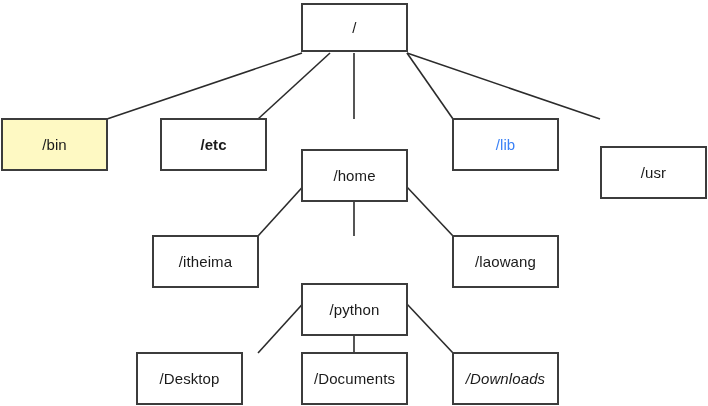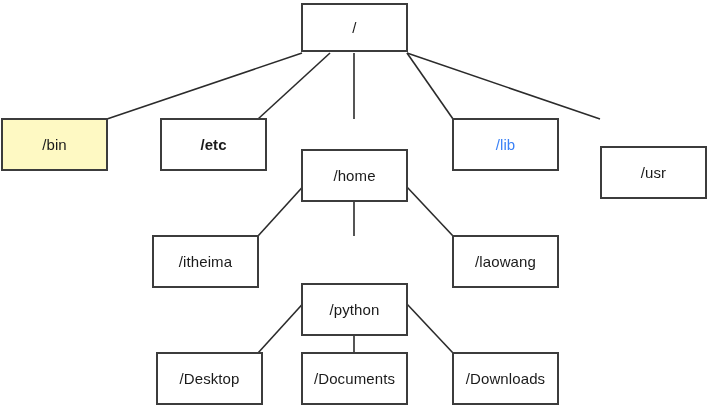--- a/index.html
+++ b/index.html
@@ -83,23 +83,23 @@
       </div>
       <div class="node-box" style="left: 152px; top: 235px; width: 107px; height: 53px; border-color: rgb(60, 60, 60); background: rgb(255, 255, 255); color: rgb(26, 26, 26); text-align: right;">
         <span class="node-label">/itheima</span>
       </div>
       <div class="node-box" style="left: 301px; top: 235px; width: 107px; height: 53px; border-color: rgb(60, 60, 60); background: rgb(255, 255, 255); color: rgb(26, 26, 26); margin-top: 48px;">
         <span class="node-label">/python</span>
       </div>
       <div class="node-box" style="left: 452px; top: 235px; width: 107px; height: 53px; border-color: rgb(60, 60, 60); background: rgb(255, 255, 255); color: rgb(26, 26, 26);">
         <span class="node-label">/laowang</span>
       </div>
-      <div class="node-box" style="left: 156px; top: 352px; width: 107px; height: 53px; border-color: rgb(60, 60, 60); background: rgb(255, 255, 255); color: rgb(26, 26, 26); text-align: center;">
+      <div class="node-box" style="left: 136px; top: 352px; width: 107px; height: 53px; border-color: rgb(60, 60, 60); background: rgb(255, 255, 255); color: rgb(26, 26, 26); text-align: center;">
         <span class="node-label">/Desktop</span>
       </div>
       <div class="node-box" style="left: 301px; top: 352px; width: 107px; height: 53px; border-color: rgb(60, 60, 60); background: rgb(255, 255, 255); color: rgb(26, 26, 26);">
         <span class="node-label">/Documents</span>
       </div>
-      <div class="node-box" style="left: 452px; top: 352px; width: 107px; height: 53px; border-color: rgb(60, 60, 60); background: rgb(255, 255, 255); color: rgb(26, 26, 26);">
+      <div class="node-box" style="left: 452px; top: 352px; width: 107px; height: 53px; border-color: rgb(60, 60, 60); background: rgb(255, 255, 255); color: rgb(26, 26, 26); font-style: italic;">
         <span class="node-label">/Downloads</span>
       </div>
     </div>
 </div>
 
 </body></html>

